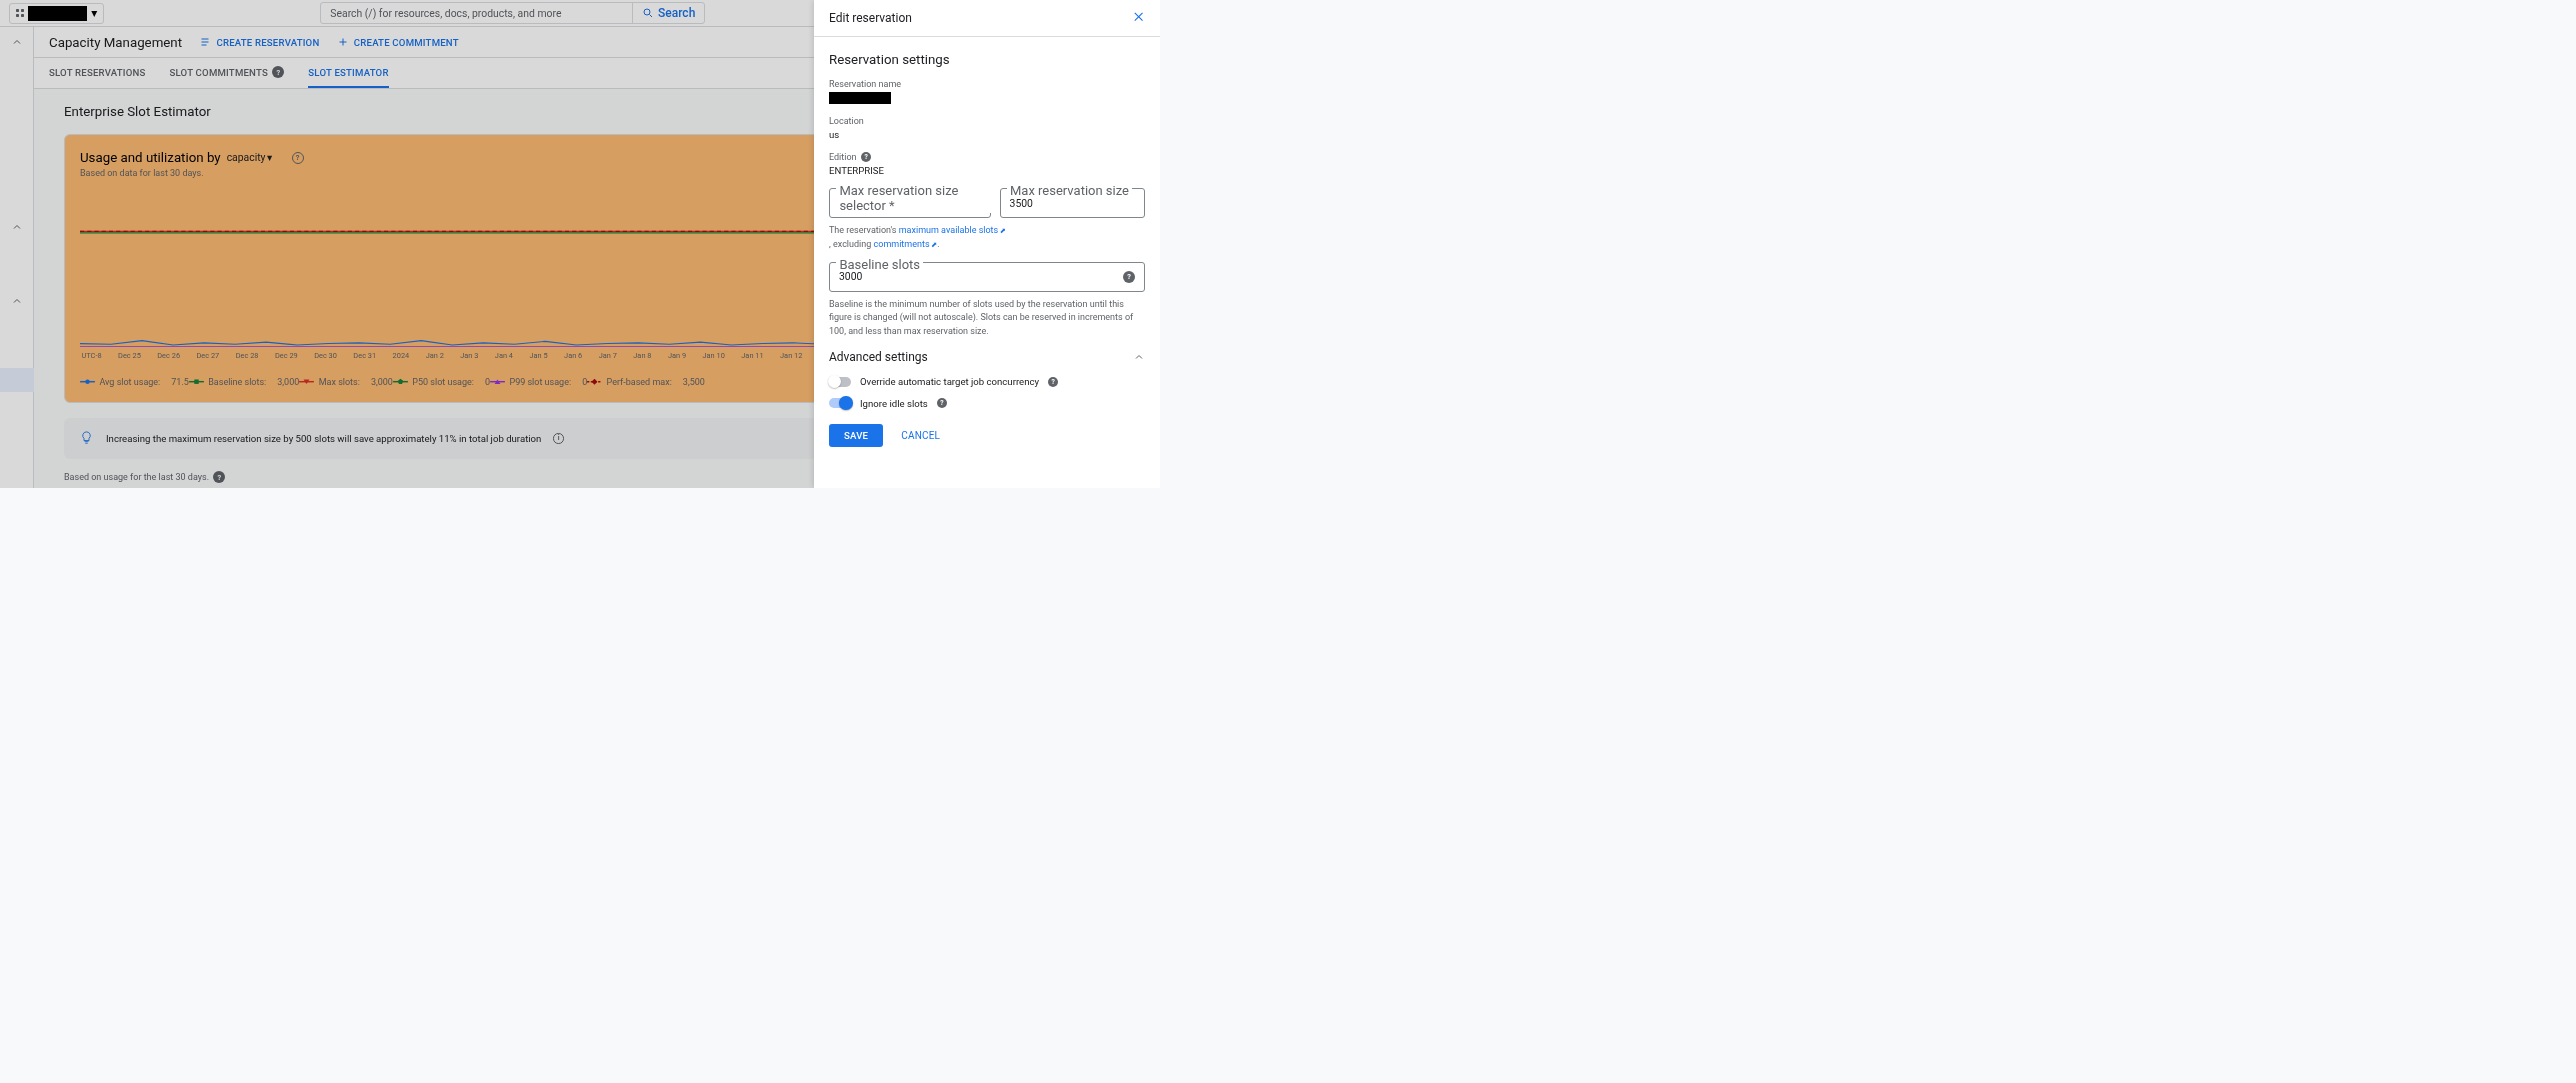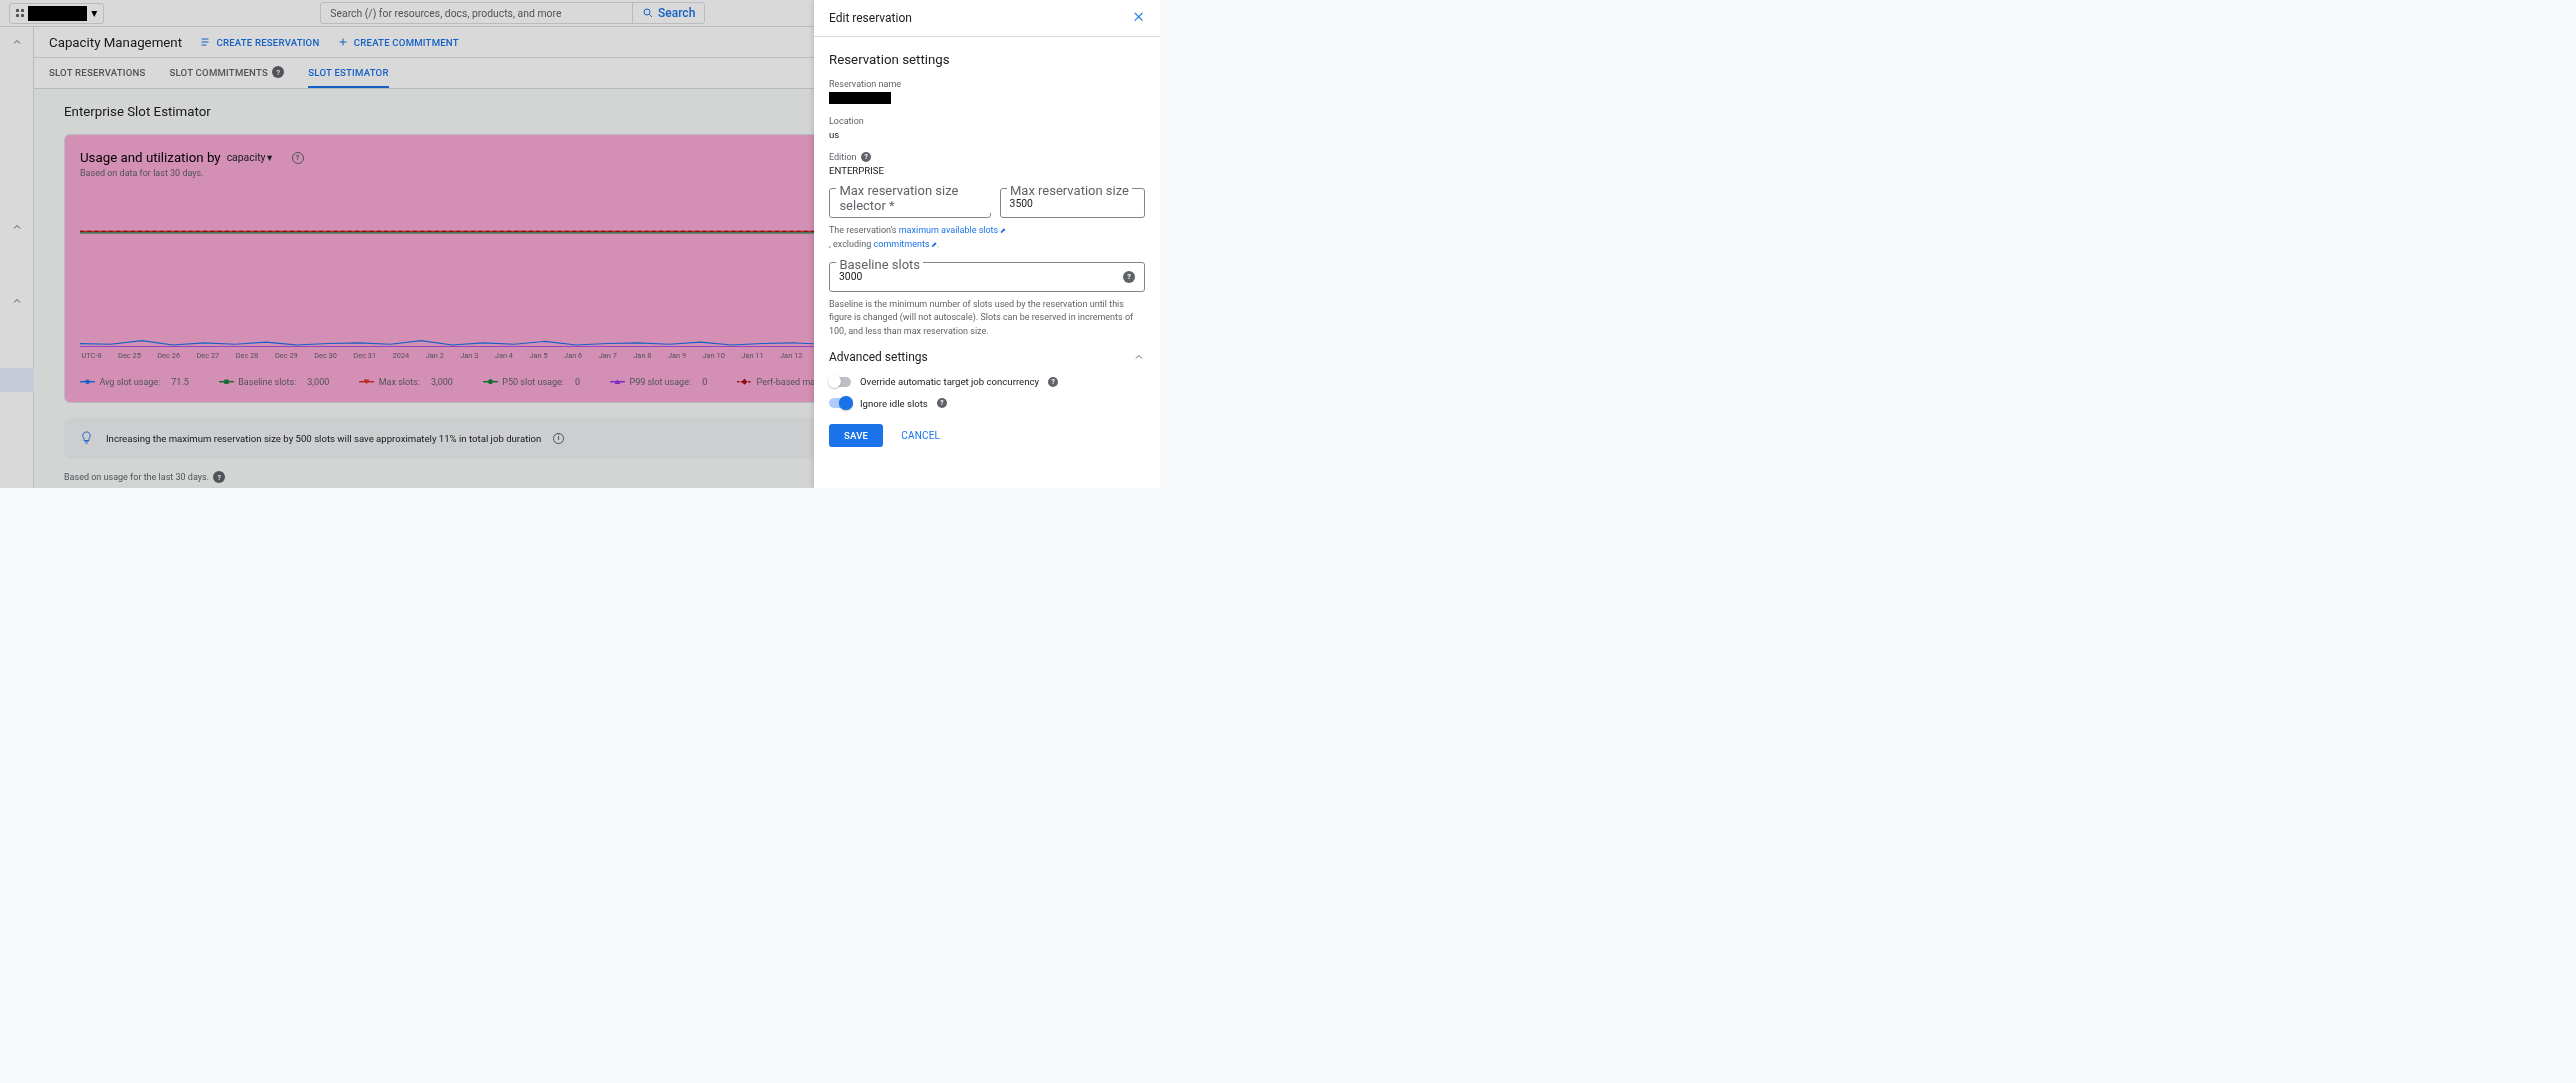--- a/index.html
+++ b/index.html
@@ -187,21 +187,21 @@
 }
 
 .section-title {
   font-size: 13.3px;
   color: #202124;
   font-weight: 400;
   margin-bottom: 15px;
 }
 
 .card {
-  background: #f9a8d4;
+  background: #fdba74;
   border: 0.7px solid #dadce0;
   border-radius: 6px;
   padding: 15px;
   margin-bottom: 15px;
 }
 
 .usage-header {
   display: flex;
   align-items: center;
   gap: 6px;
@@ -240,21 +240,20 @@
 .x-axis {
   display: flex;
   justify-content: space-between;
   font-size: 7.4px;
   color: #5f6368;
   padding: 0 1.5px;
 }
 
 .legend {
   display: flex;
-  gap: 30px;
   margin-top: 6px;
   font-size: 9px;
   color: #5f6368;
   flex-wrap: wrap;
 }
 
 .legend-item {
   display: flex;
   align-items: center;
   gap: 4.4px;

